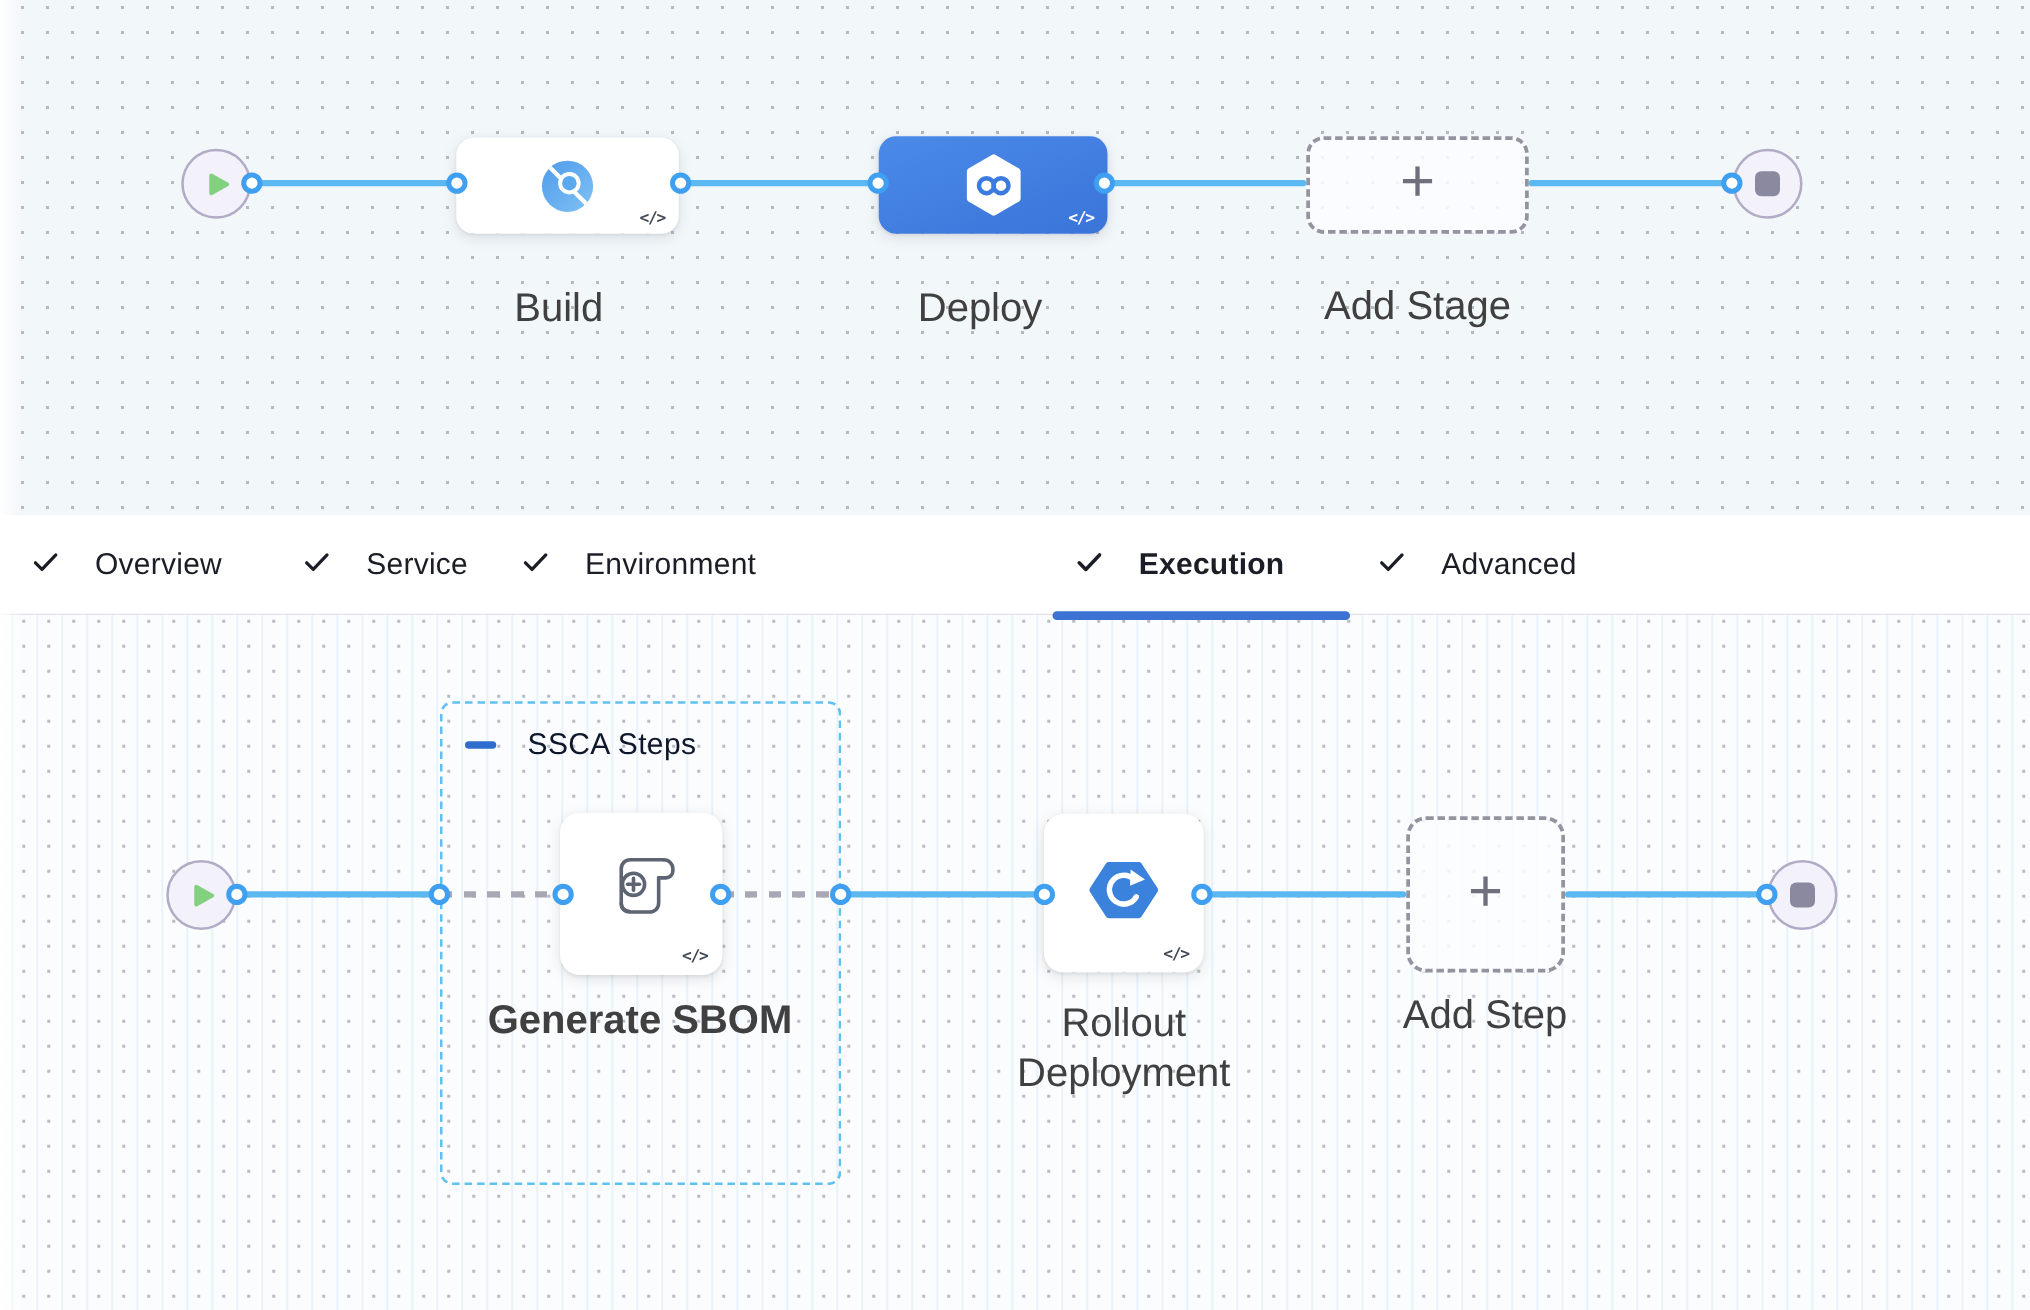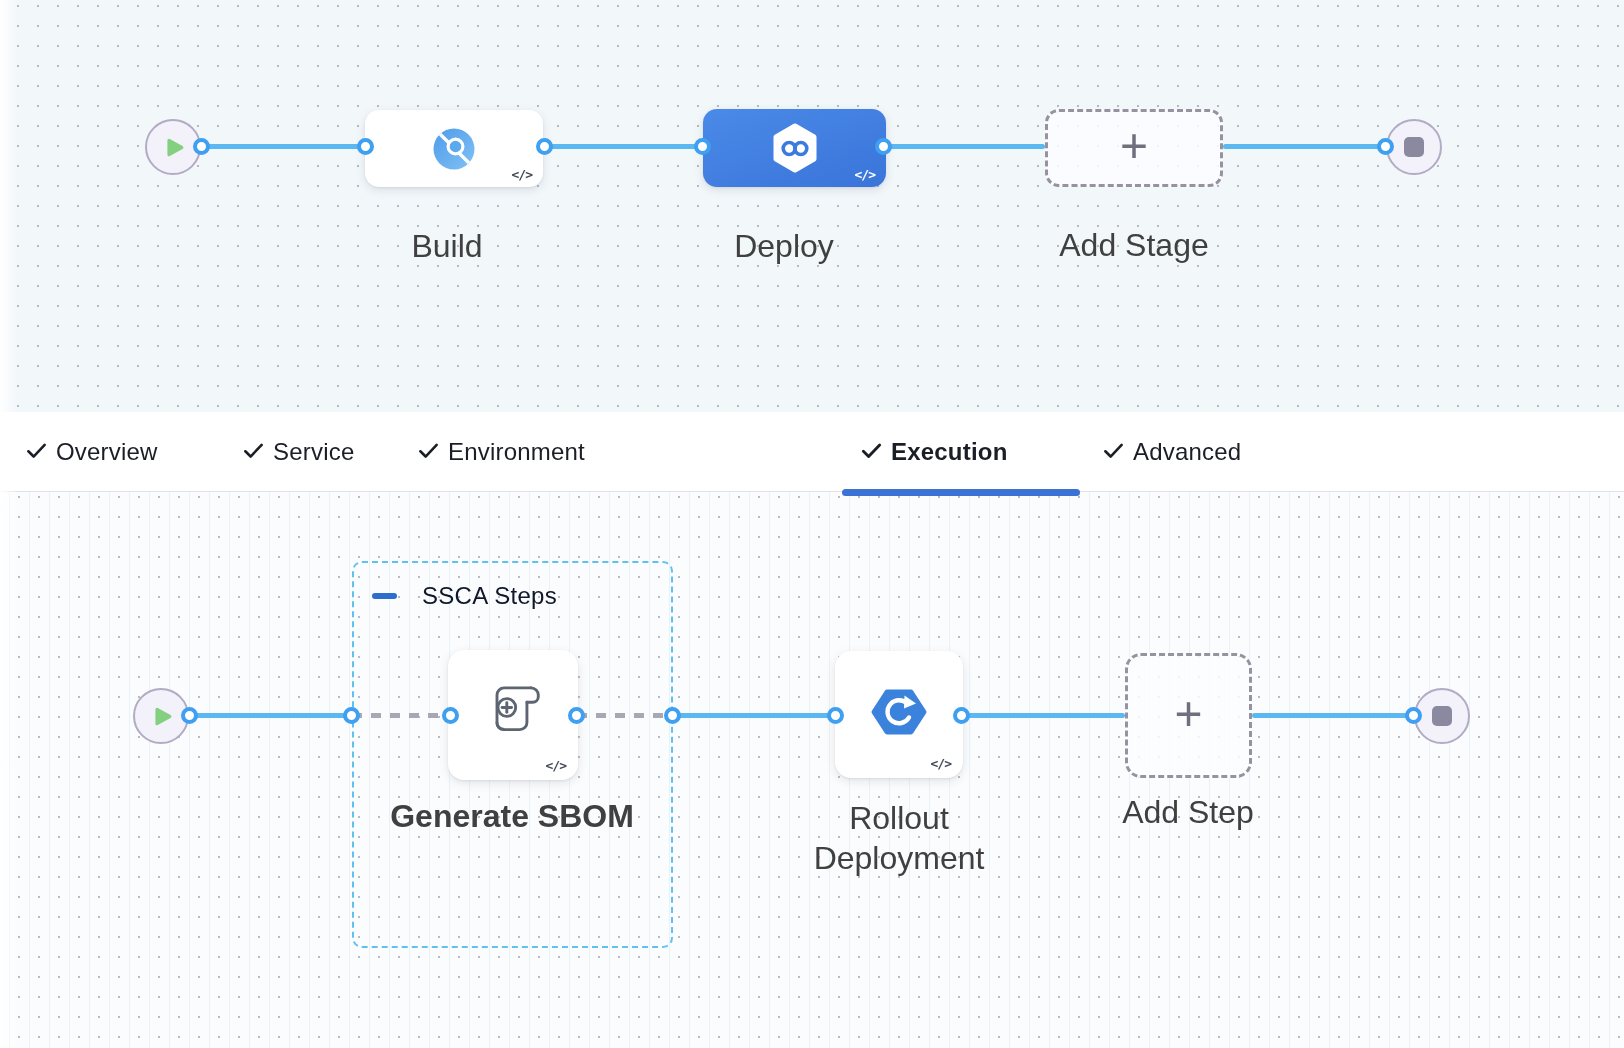--- a/index.html
+++ b/index.html
@@ -27,21 +27,21 @@
     position:absolute; left:0; top:0; width:18px; height:1048px; z-index:6;
     background:linear-gradient(90deg,rgba(255,255,255,.95),rgba(255,255,255,0));
     pointer-events:none;
   }
 
   
   .tabbar {
     position:absolute; left:0; top:412px; width:1624px; height:79px;
     background:#ffffff; border-bottom:1px solid #e2e2e8; z-index:4;
   }
-  .tab { position:absolute; top:438px; display:flex; align-items:center; gap:8px; z-index:5; cursor:pointer; }
+  .tab { position:absolute; top:438px; display:flex; align-items:center; gap:28px; z-index:5; cursor:pointer; }
   .tab .tab-label { font-size:24px; color:#1b1e26; font-weight:500; letter-spacing:.2px; }
   .tab.active .tab-label { font-weight:700; }
   .tab-underline {
     position:absolute; left:842px; top:489px; width:238px; height:7px;
     border-radius:4px; background:#3b72d3; z-index:5;
   }
 
   
   .wire { position:absolute; height:5px; background:#5cb8f1; border-radius:3px; z-index:1; }
   .wire-dashed {

